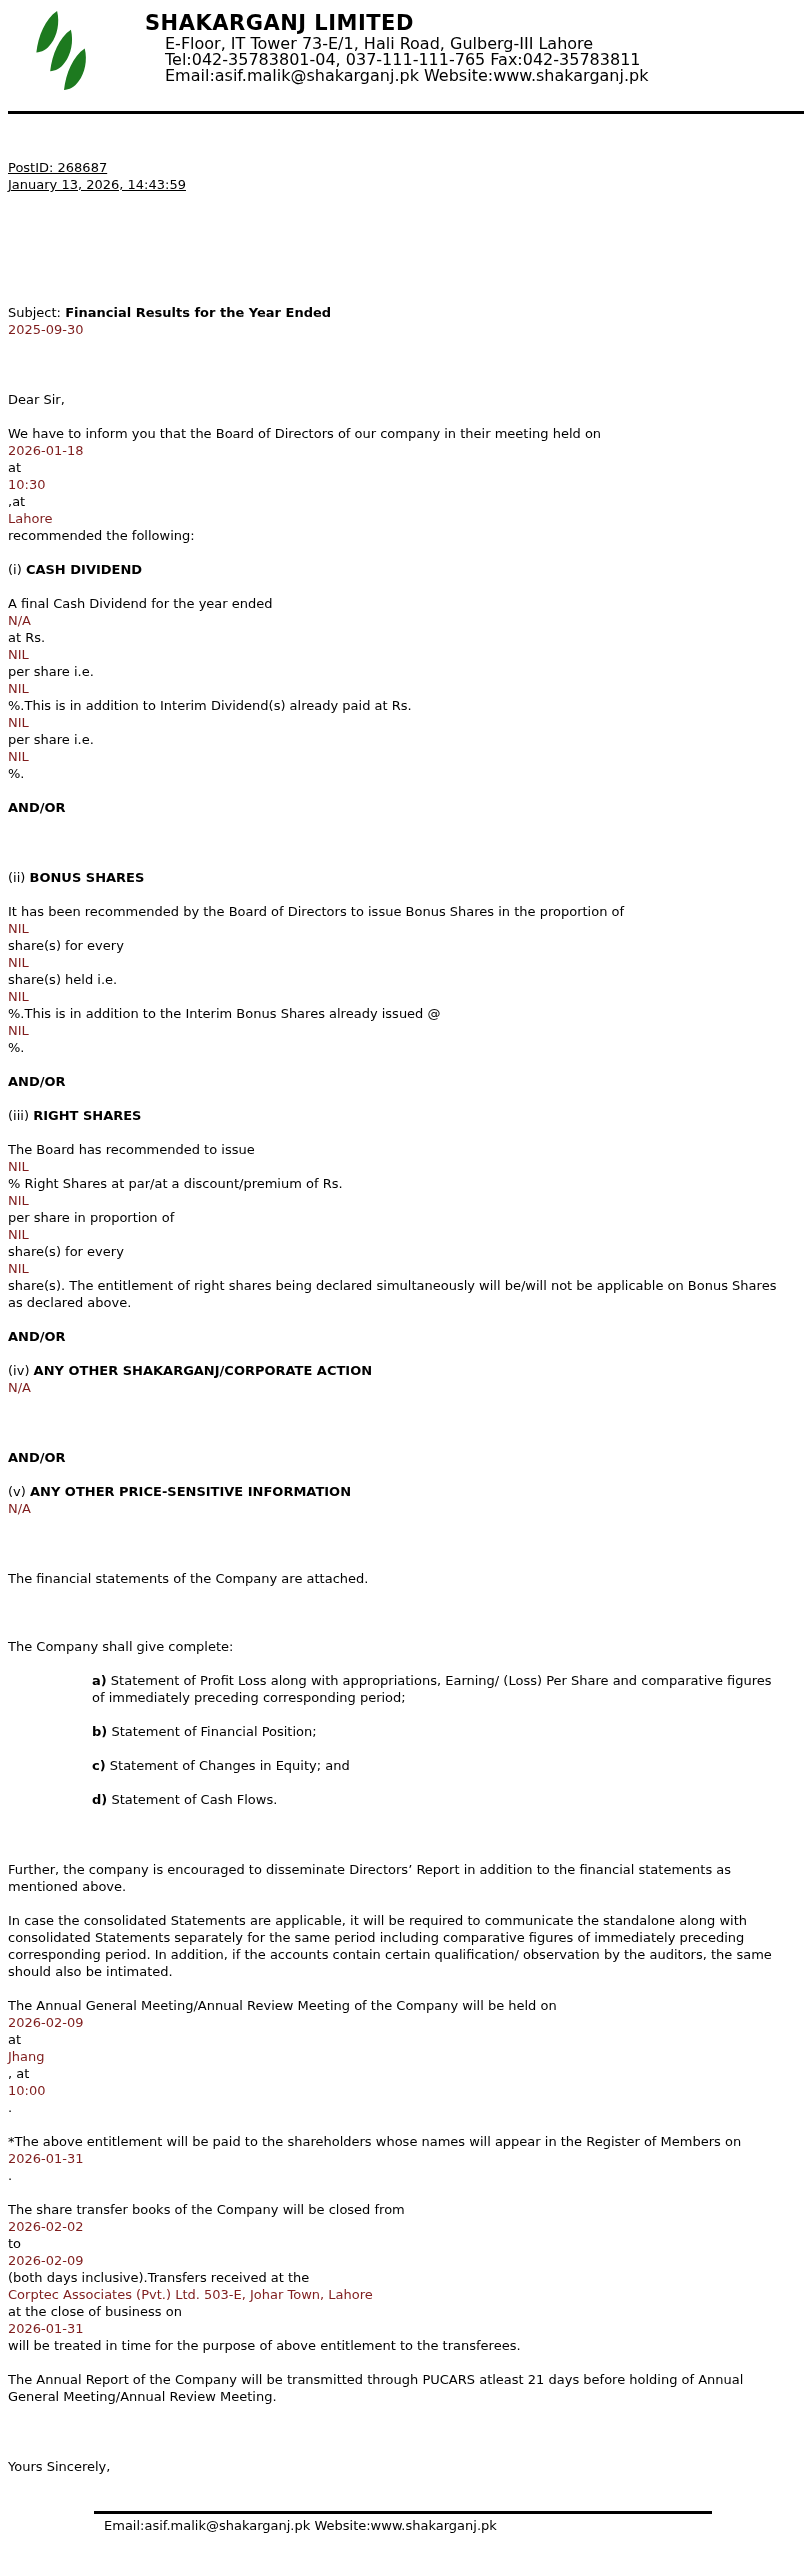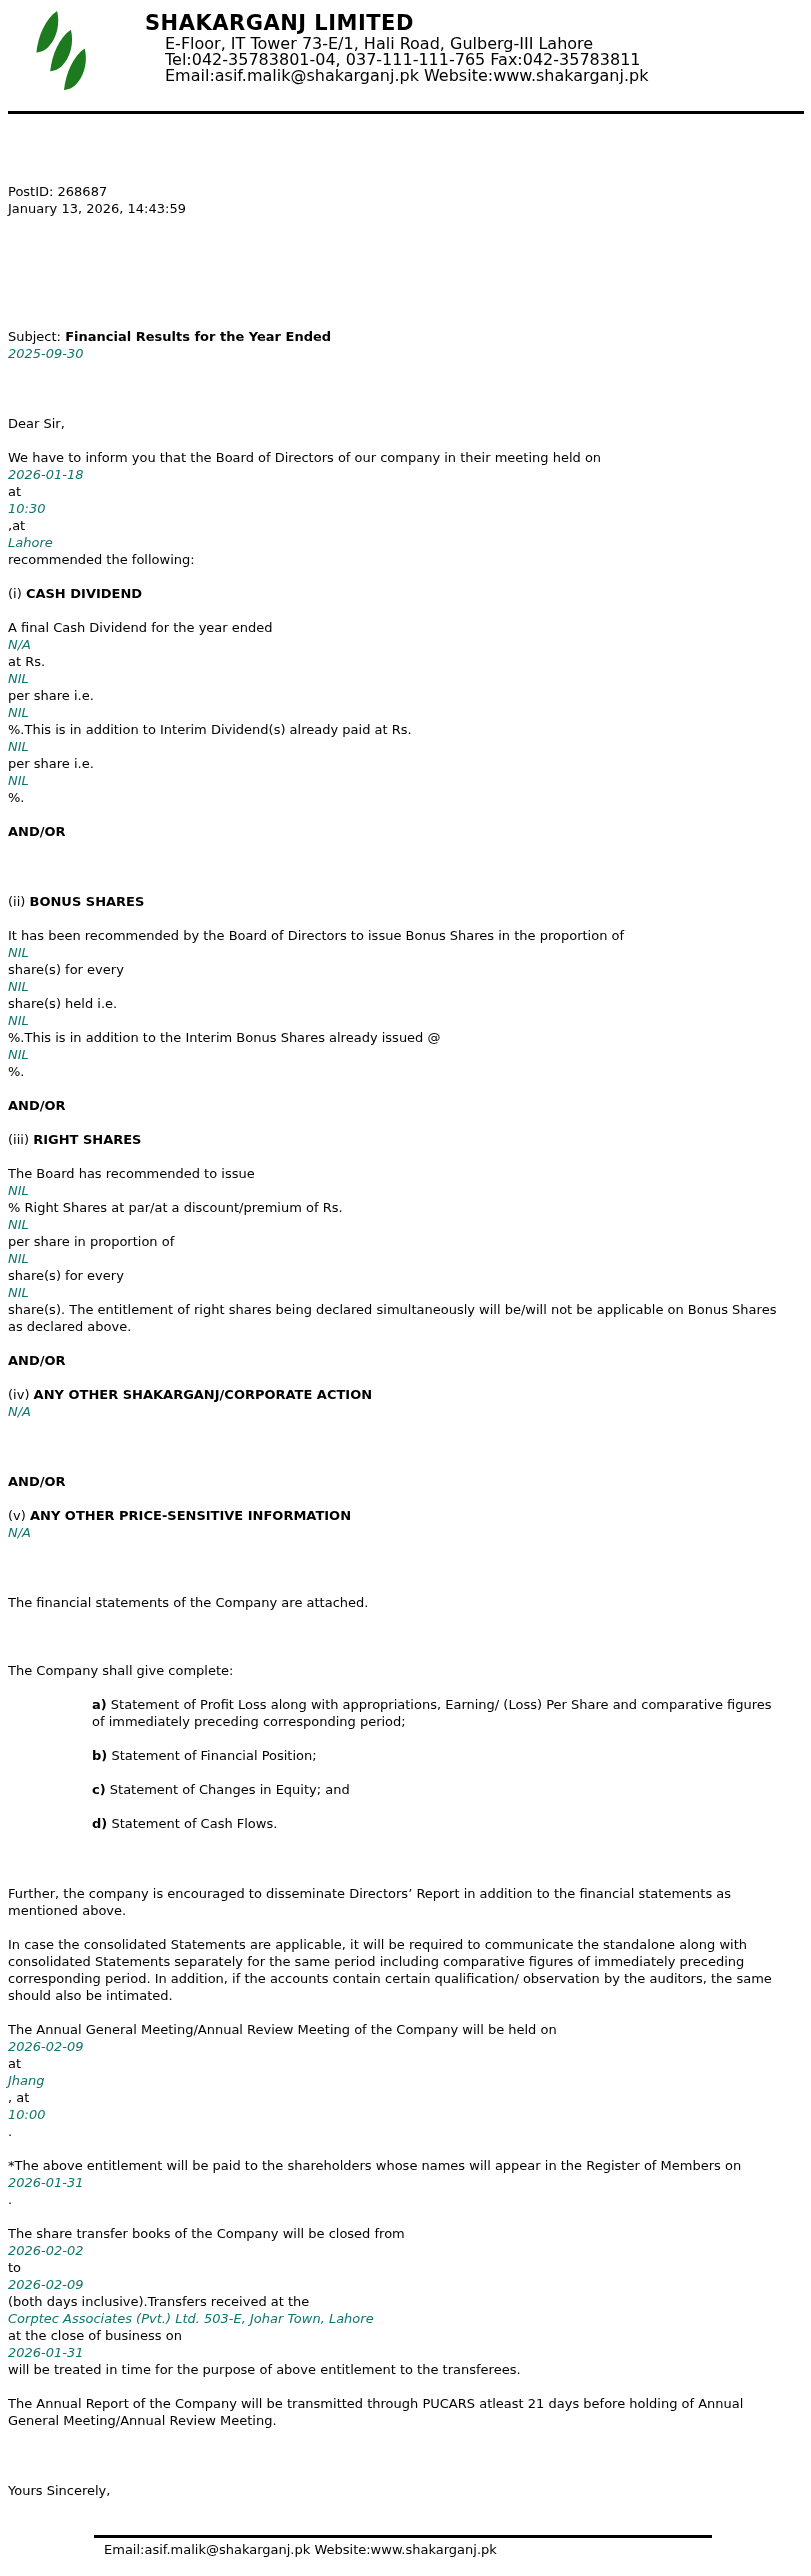--- a/index.html
+++ b/index.html
@@ -18,29 +18,29 @@
   .lh-text { position:absolute; left:145px; top:10px; }
   .company-name {
     font-size:21px; font-weight:bold; line-height:26px;
     letter-spacing:0.5px; white-space:nowrap;
   }
   .addr { font-size:16px; line-height:16px; margin-left:20px; white-space:nowrap; }
   .top-rule { border-top:3px solid #000; margin:0 7px 0 8px; }
   
   .content { margin:0 24px 0 8px; }
   .para { margin:17px 0 0 0; }
-  .para.gmeta { margin-top:69px; }
+  .para.gmeta { margin-top:45px;text-decoration:underline; }
   .para.gaddr { margin-top:36px; }
   .para.gsub  { margin-top:111px; }
   .para.gdear { margin-top:53px; }
   .para.g2    { margin-top:53px; }
   .para.g3    { margin-top:51px; }
   .para.indent { margin-left:84px; }
   .seg-b { font-weight:bold; }
-  .seg-l { color:#0f766e;font-style:italic; }
+  .seg-l { color:#7f1d1d; }
   
   .footer {
     margin:36px 0 0 94px;
     width:608px;
     border-top:3px solid #000;
     padding:3px 0 20px 10px;
   }
   .footer-text { font-size:13px; line-height:17px; }
 </style>
 </head>

